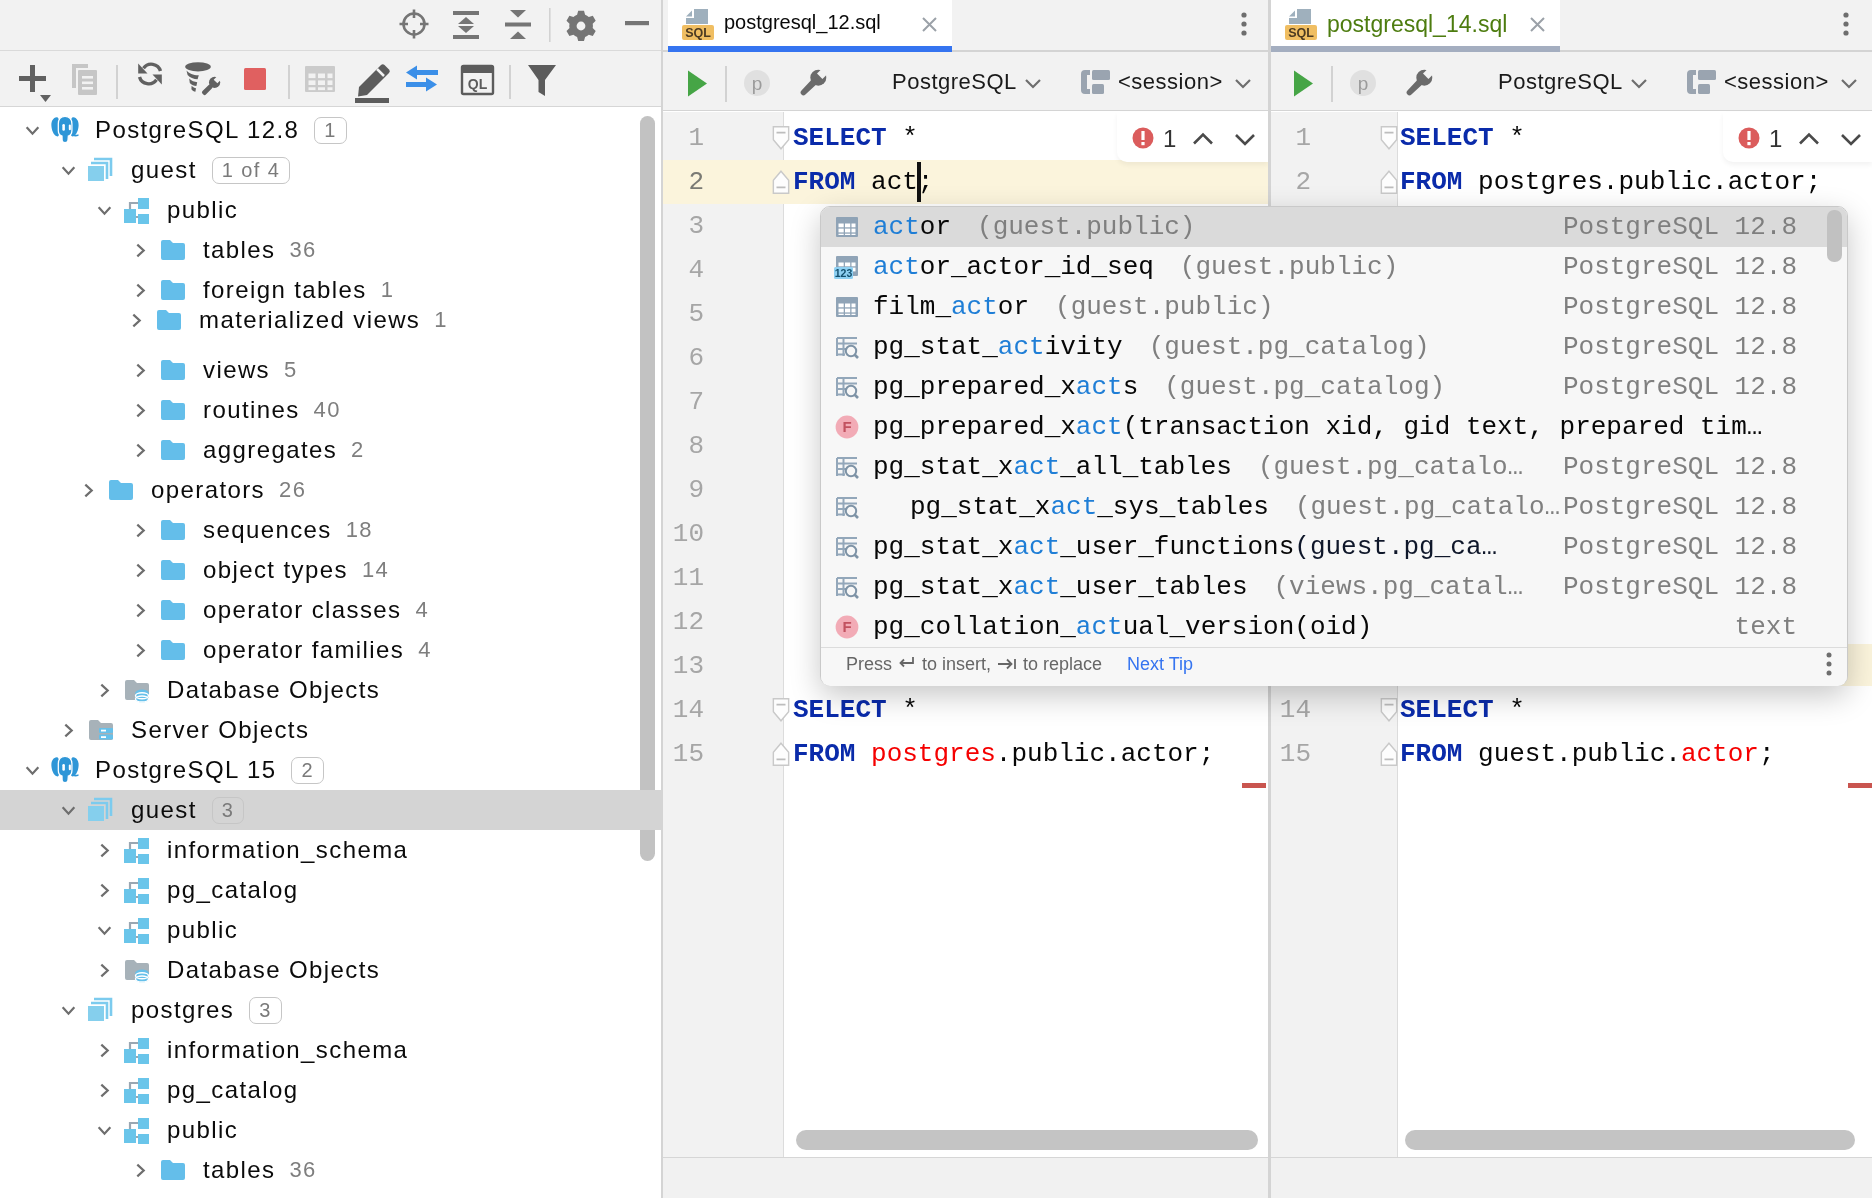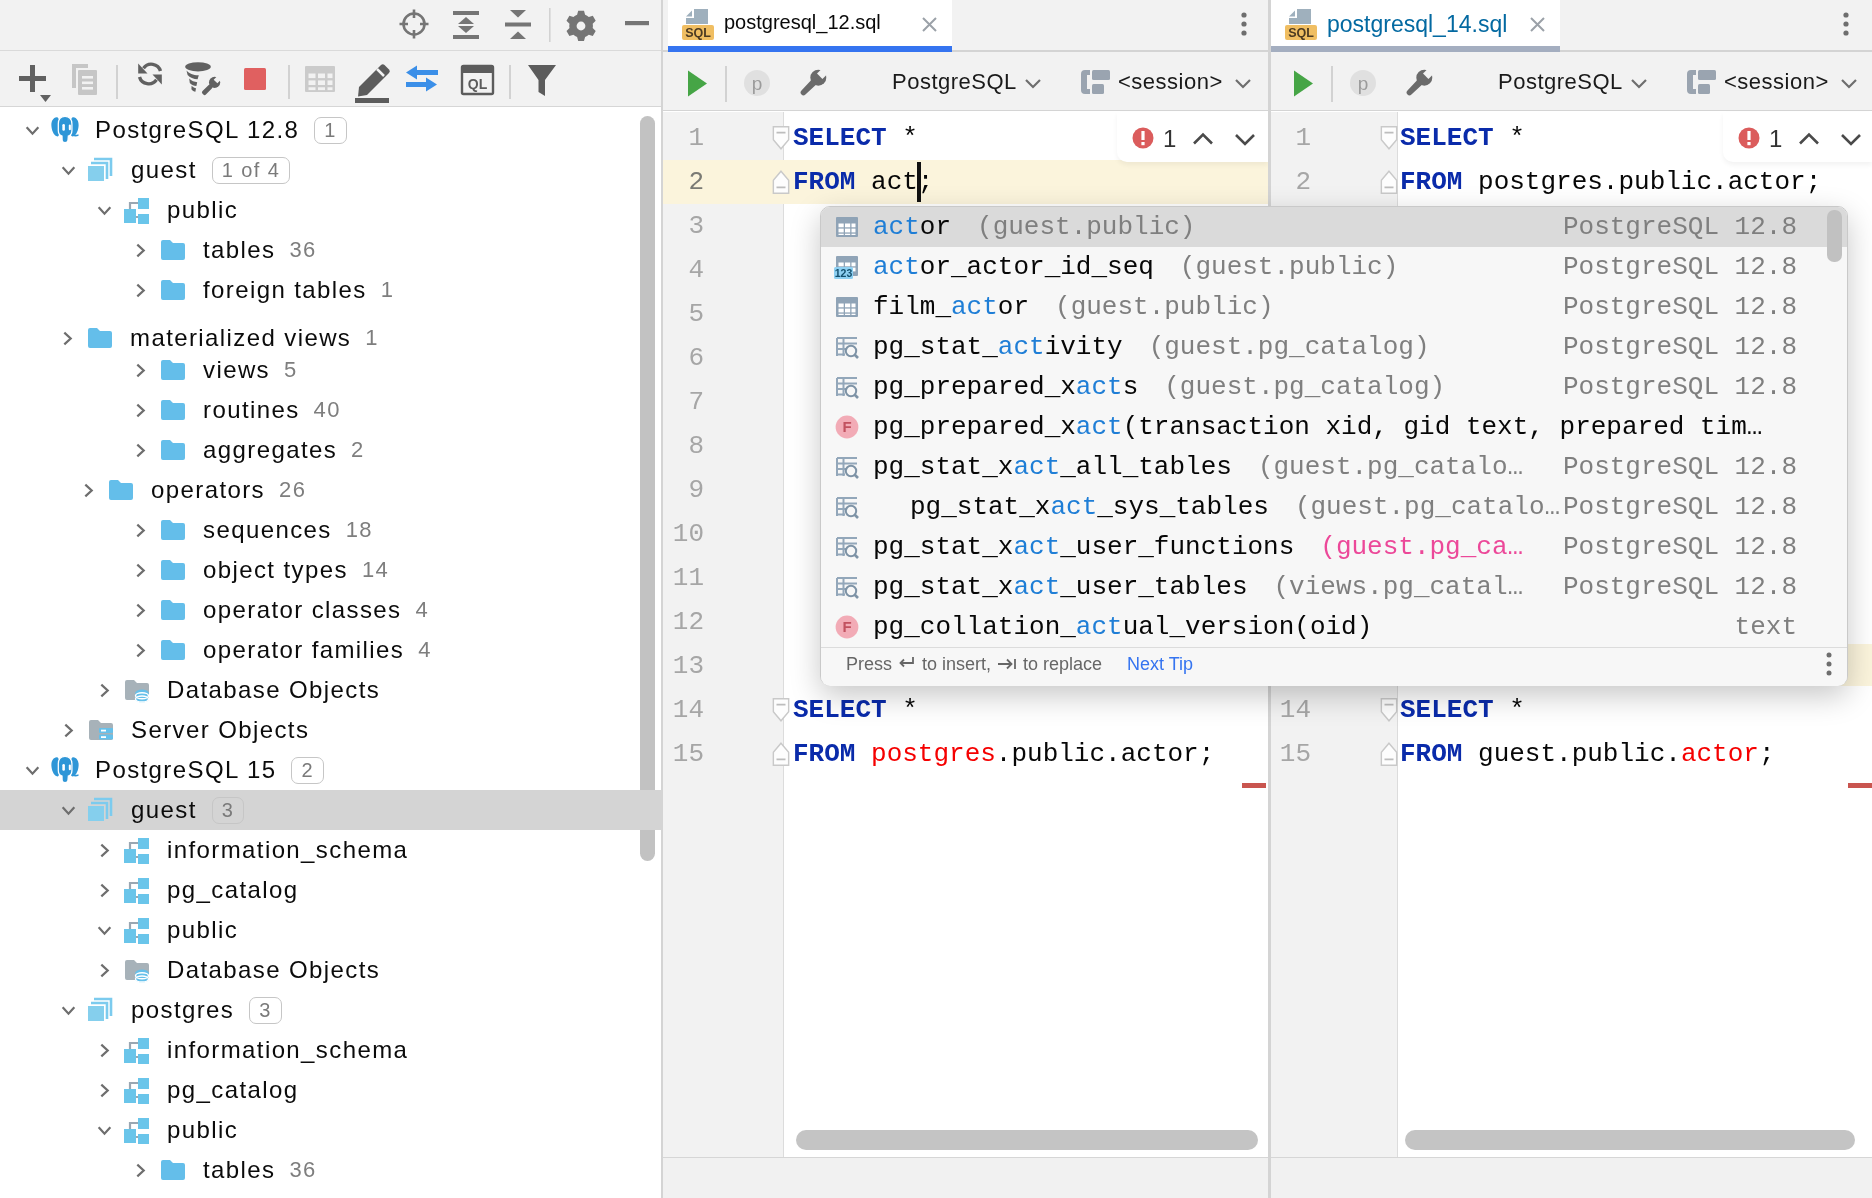--- a/index.html
+++ b/index.html
@@ -286,21 +286,21 @@
       </svg>
     </span>
     <span class="ticon">
       <svg width="28" height="28">
         <use href="#folder"></use>
       </svg>
     </span>
     <span>foreign tables</span>
     <span class="cnt">1</span>
   </div>
-<div class="trow" style="left:0;top:318px;width:634px;padding-left:49px">
+<div class="trow" style="left:0;top:300px;width:634px;padding-left:118px">
     <span class="chev">
       <svg width="17" height="17">
         <use href="#chevR"></use>
       </svg>
     </span>
     <span class="ticon">
       <svg width="28" height="28">
         <use href="#folder"></use>
       </svg>
     </span>
@@ -615,21 +615,21 @@
 <div class="abs" style="left:1271px;top:0;width:289px;height:46px;background:#fff"></div>
 <div class="abs" style="left:1271px;top:46px;width:289px;height:6px;background:#A4AEC0"></div>
 <svg class="abs" style="left:1285px;top:7px" width="32" height="34" viewBox="0 0 32 34">
 <g fill="#9FB0BD">
       <path d="M12 2 H26 V17 H4 V11 H12 Z"></path>
       <path d="M10 3.5 V9.5 H4 Z"></path>
     </g>
 <rect x="0" y="18" width="32" height="15" rx="2" fill="#F0BE62"></rect>
 <text x="16" y="30" font-size="12.5" font-weight="bold" fill="#4C3A22" text-anchor="middle" font-family="Liberation Sans">SQL</text>
   </svg>
-<div class="abs" style="left:1327px;top:11px;font-size:23px;color:#0369a1">postgresql_14.sql</div>
+<div class="abs" style="left:1327px;top:11px;font-size:23px;color:#4d7c0f">postgresql_14.sql</div>
 <svg class="abs" style="left:1528px;top:15px" width="19" height="19" viewBox="0 0 19 19">
     <path d="M3 3 L16 16 M16 3 L3 16" stroke="#9BA1A8" stroke-width="2"></path>
   </svg>
 <svg class="abs" style="left:1239px;top:10px" width="10" height="30" viewBox="0 0 10 30">
     <g fill="#6E6E6E">
       <circle cx="5" cy="5" r="2.6"></circle>
       <circle cx="5" cy="14" r="2.6"></circle>
       <circle cx="5" cy="23" r="2.6"></circle>
     </g>
   </svg>
@@ -827,21 +827,21 @@
 <div class="abs" style="left:821px;top:487px;width:1026px;height:40px;z-index:51"></div>
 <svg class="abs" style="left:834px;top:494px;z-index:52" width="26" height="26">
     <use href="#view"></use>
   </svg>
 <pre class="abs" style="left:910px;top:485px;line-height:44px;z-index:52">pg_stat_x<span style="color:#1F7ED6">act</span>_sys_tables<span style="color:#7F7F7F;margin-left:26px">(guest.pg_catalo…</span></pre>
 <pre class="abs" style="left:1497px;top:485px;width:300px;text-align:right;color:#7F7F7F;line-height:44px;z-index:52">PostgreSQL 12.8</pre>
 <div class="abs" style="left:821px;top:527px;width:1026px;height:40px;z-index:51"></div>
 <svg class="abs" style="left:834px;top:534px;z-index:52" width="26" height="26">
     <use href="#view"></use>
   </svg>
-<pre class="abs" style="left:873px;top:525px;line-height:44px;z-index:52">pg_stat_x<span style="color:#1F7ED6">act</span>_user_functions<span style="color:#ec4899;margin-left:26px">(guest.pg_ca…</span></pre>
+<pre class="abs" style="left:873px;top:525px;line-height:44px;z-index:52">pg_stat_x<span style="color:#1F7ED6">act</span>_user_functions<span style="color:#0f172a;">(guest.pg_ca…</span></pre>
 <pre class="abs" style="left:1497px;top:525px;width:300px;text-align:right;color:#7F7F7F;line-height:44px;z-index:52">PostgreSQL 12.8</pre>
 <div class="abs" style="left:821px;top:567px;width:1026px;height:40px;z-index:51"></div>
 <svg class="abs" style="left:834px;top:574px;z-index:52" width="26" height="26">
     <use href="#view"></use>
   </svg>
 <pre class="abs" style="left:873px;top:565px;line-height:44px;z-index:52">pg_stat_x<span style="color:#1F7ED6">act</span>_user_tables<span style="color:#7F7F7F;margin-left:26px">(views.pg_catal…</span></pre>
 <pre class="abs" style="left:1497px;top:565px;width:300px;text-align:right;color:#7F7F7F;line-height:44px;z-index:52">PostgreSQL 12.8</pre>
 <div class="abs" style="left:821px;top:607px;width:1026px;height:40px;z-index:51"></div>
 <svg class="abs" style="left:834px;top:614px;z-index:52" width="26" height="26">
     <use href="#fn"></use>

